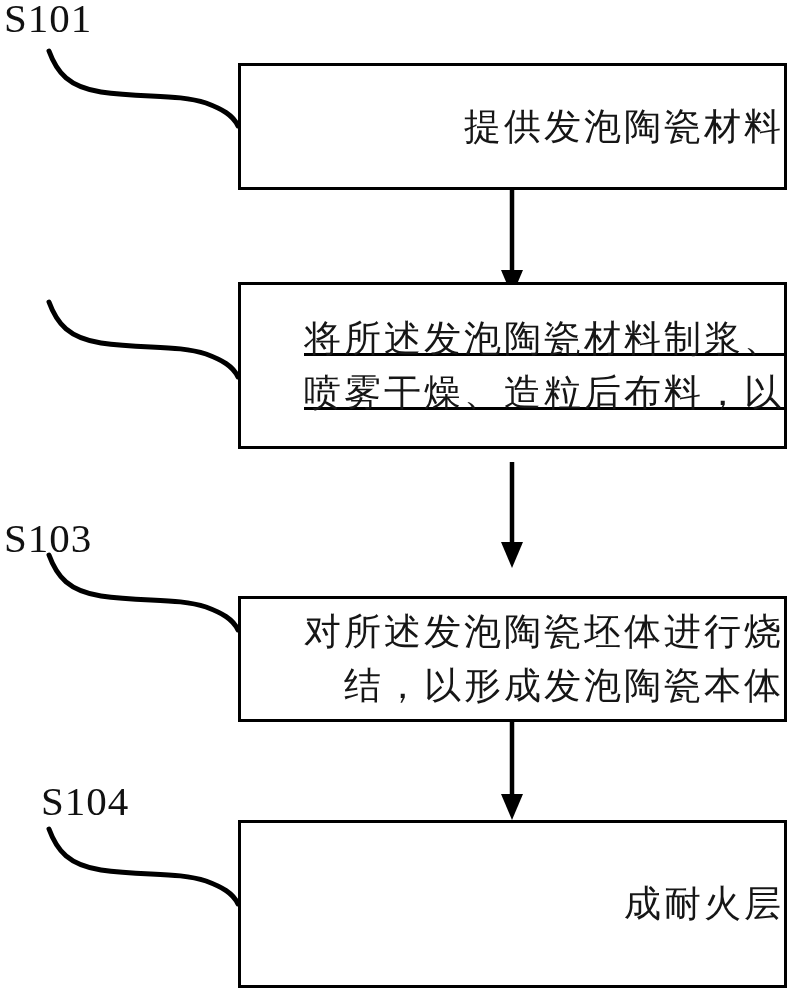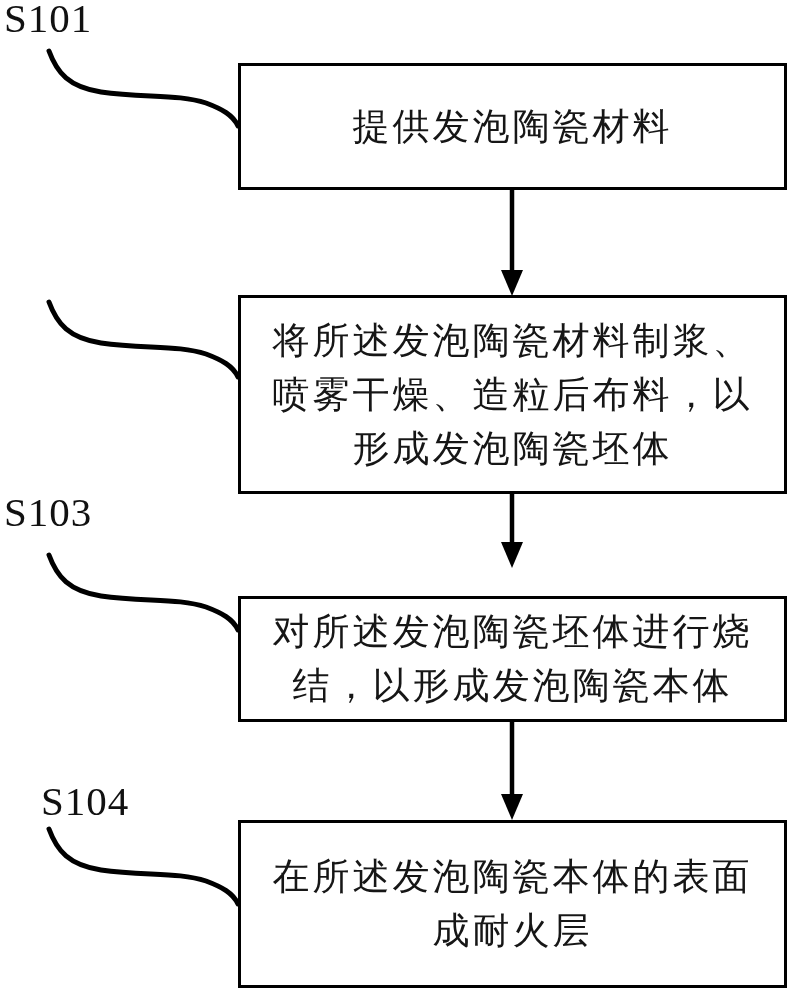--- a/index.html
+++ b/index.html
@@ -35,37 +35,37 @@
   .step-box {
     position: absolute;
     left: 238px;
     width: 549px;
     box-sizing: border-box;
     border: 3px solid #000000;
     background: #ffffff;
     display: flex;
     flex-direction: column;
     justify-content: center;
-    align-items: center;
+    align-items: flex-end;
   }
   .box-line {
     font-size: 37px;
     line-height: 54px;
     letter-spacing: 3px;
     color: #161616;
     white-space: nowrap;
     text-align: center;
   }
   #box-1 { top: 63px;  height: 127px; }
-  #box-2 { top: 295px; height: 199px; }
+  #box-2 { top: 282px; height: 167px; text-decoration: underline; }
   #box-3 { top: 596px; height: 126px; }
   #box-4 { top: 820px; height: 168px; }
   #label-1 { top: -2px; }
   #label-2 { top: 252px; }
-  #label-3 { top: 492px; }
+  #label-3 { top: 518px; }
   #label-4 { top: 781px; margin-left: 37px; }
   .leader {
     fill: none;
     stroke: #000000;
     stroke-width: 5;
     stroke-linecap: round;
   }
   .flow-line {
     stroke: #000000;
     stroke-width: 4.5;
@@ -113,26 +113,24 @@
   <div id="label-3" class="step-label">S103</div>
   <div id="label-4" class="step-label">S104</div>
 
   <div id="box-1" class="step-box">
     <div class="box-line">提供发泡陶瓷材料</div>
   </div>
 
   <div id="box-2" class="step-box">
     <div class="box-line">将所述发泡陶瓷材料制浆、</div>
     <div class="box-line">喷雾干燥、造粒后布料，以</div>
-    <div class="box-line">形成发泡陶瓷坯体</div>
   </div>
 
   <div id="box-3" class="step-box">
     <div class="box-line">对所述发泡陶瓷坯体进行烧</div>
     <div class="box-line">结，以形成发泡陶瓷本体</div>
   </div>
 
   <div id="box-4" class="step-box">
-    <div class="box-line">在所述发泡陶瓷本体的表面</div>
     <div class="box-line">成耐火层</div>
   </div>
 
 </div>
 
 </body></html>

